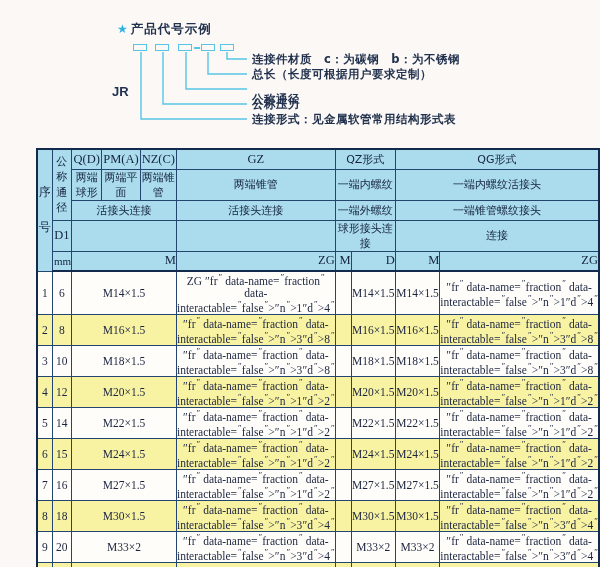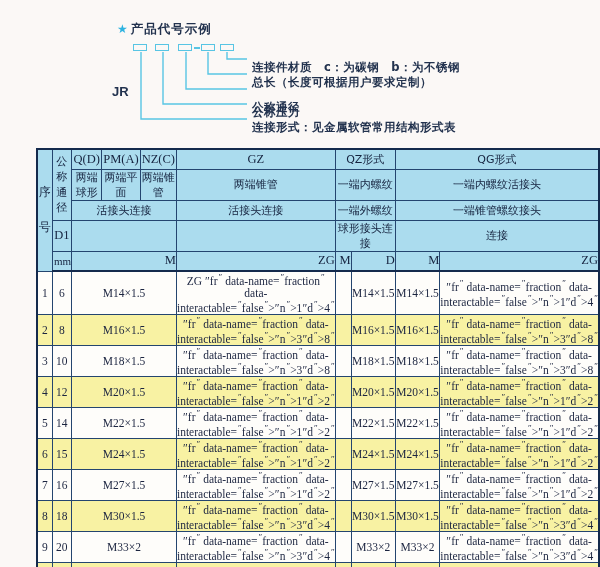--- a/index.html
+++ b/index.html
@@ -20,21 +20,21 @@
   .page{position:relative;width:600px;height:567px;background:var(--page-bg);overflow:hidden;padding-left:16px;}
 
   
   .dg-title{position:absolute;left:117px;top:21px;font-size:12.5px;font-weight:bold;color:var(--text);letter-spacing:1px;}
   .dg-title .star{color:var(--accent2);margin-right:2px;font-size:12px;}
   .jr{position:absolute;left:112px;top:40px;font-size:13px;font-weight:bold;color:var(--text);font-family:"Liberation Sans",sans-serif;margin-top:44px;}
   .code-box{position:absolute;top:44px;width:14px;height:7px;border:1.5px solid var(--accent);background:var(--page-bg);}
   .code-dash{position:absolute;left:194px;top:47px;width:6px;height:2px;background:var(--accent);}
   .dg-lines{position:absolute;left:0;top:0;width:600px;height:140px;}
   .dg-lines polyline{fill:none;stroke:var(--accent);stroke-width:1.4;}
-  .dg-label{position:absolute;left:252px;height:15px;font-size:11.5px;font-weight:bold;color:var(--text);letter-spacing:0.5px;white-space:nowrap;margin-top:8px;}
+  .dg-label{position:absolute;left:252px;height:15px;font-size:11.5px;font-weight:bold;color:var(--text);letter-spacing:0.5px;white-space:nowrap;}
 
   
   .tbl-title{position:absolute;left:35px;top:122px;font-family:"DejaVu Serif",serif;font-size:18px;font-weight:bold;color:#161616;letter-spacing:3px;}
 
   
   table{position:absolute;left:36px;top:148px;border-collapse:collapse;table-layout:fixed;border:2px solid var(--outer);}
   th,td{border:1px solid var(--border);text-align:center;vertical-align:middle;padding:0;overflow:hidden;}
   thead th{background:var(--header-bg);height:20px;font-weight:normal;color:#15233f;}
   thead tr:last-child th{border-bottom:2px solid var(--outer);text-align:right;}
   .cjk{font-family:"DejaVu Sans",sans-serif;font-size:11px;}

